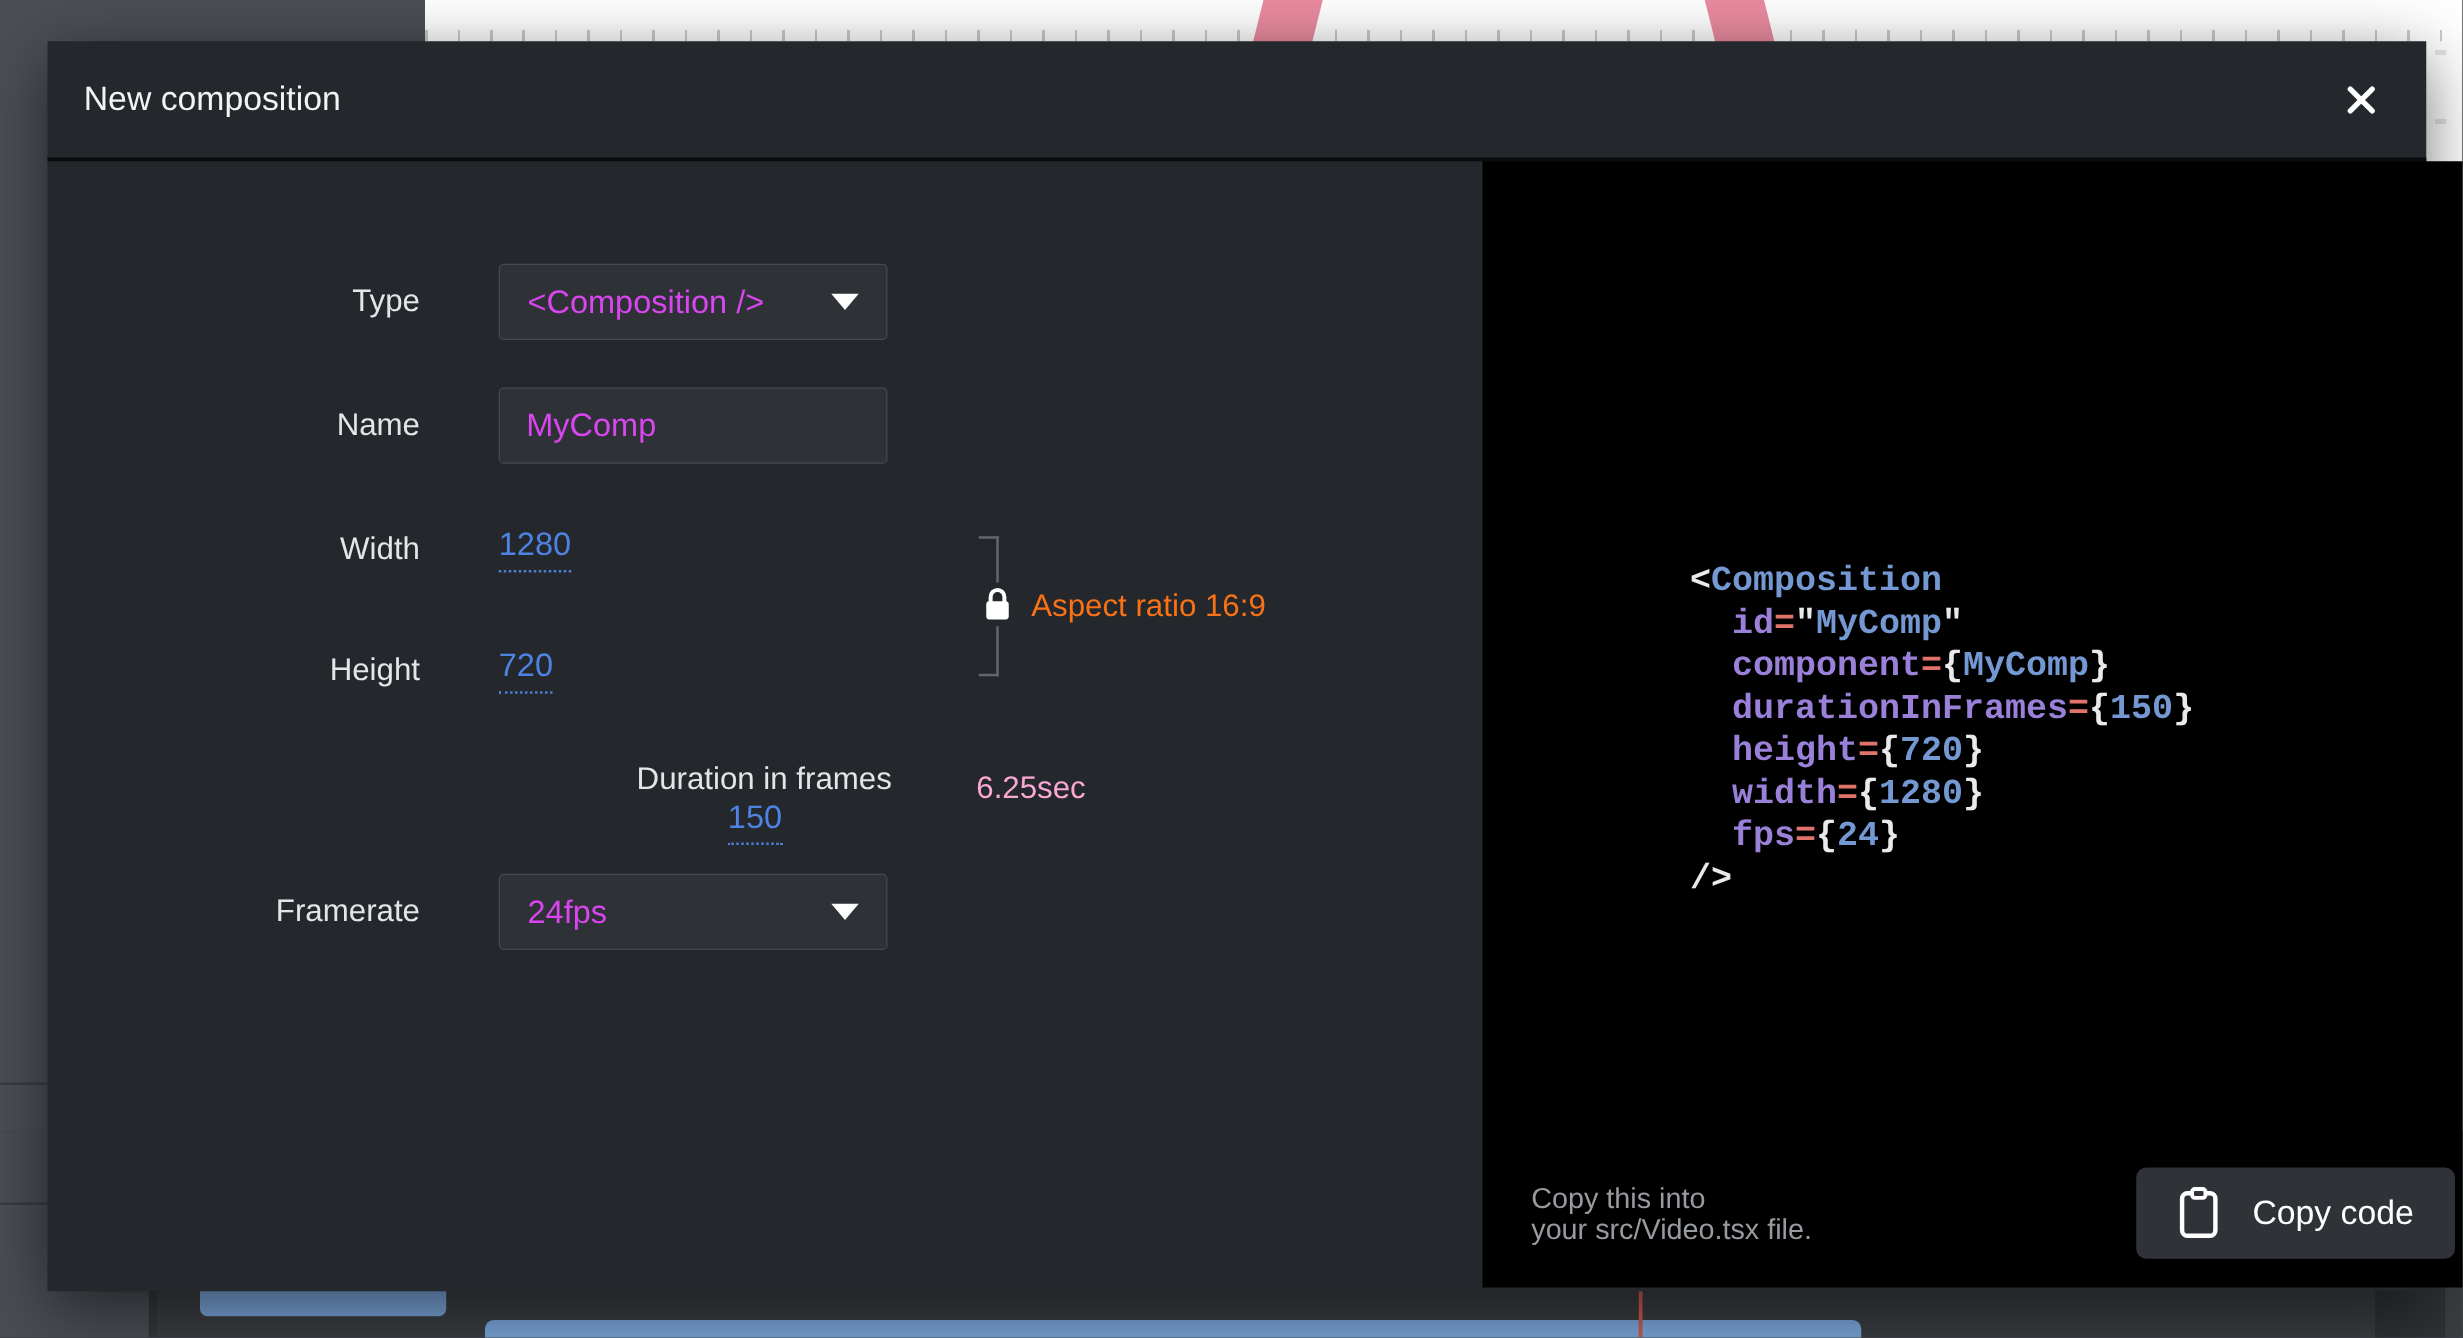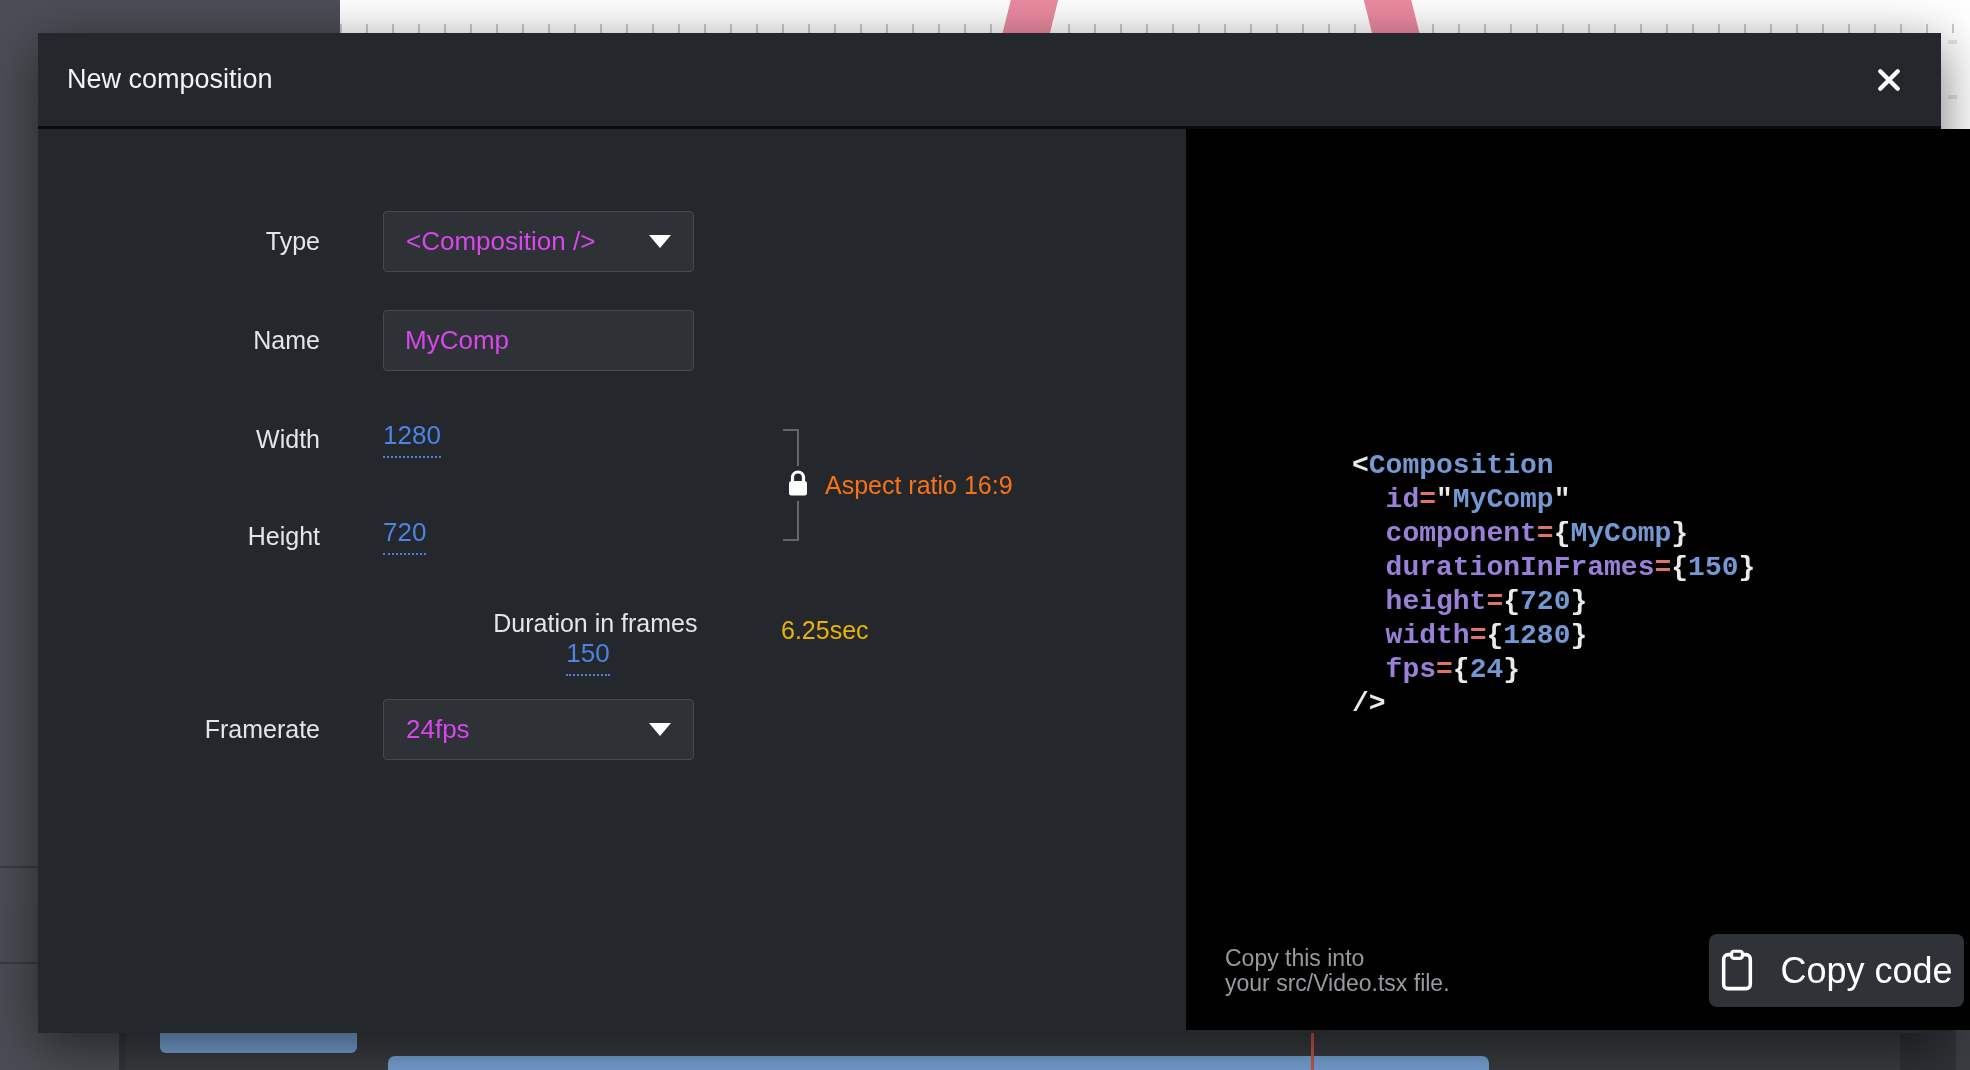--- a/index.html
+++ b/index.html
@@ -35,55 +35,55 @@
             background:#24272b; box-shadow:0 14px 50px rgba(0,0,0,.55); }
   .titlebar { position:relative; height:96px; border-bottom:3px solid #0a0b0c;
               display:flex; align-items:center; padding-left:29px; }
   .title { color:#f2f3f5; font-size:27px; }
   .close-btn { position:absolute; right:28px; top:50%; transform:translateY(-50%);
                width:48px; height:48px; display:flex; align-items:center; justify-content:center;
                cursor:pointer; background:none; border:none; }
   .dialog-body { position:relative; width:100%; height:901px; }
 
   
-  .frow { position:absolute; left:0; width:1100px; display:flex; align-items:center; }
+  .frow { position:absolute; left:16px; width:1100px; display:flex; align-items:center; }
   .flabel { width:282px; text-align:right; margin-right:63px; color:#e3e5e8; font-size:25px; }
   .control { width:311px; height:61px; background:#2e3136; border:1px solid #47494e;
              border-radius:4px; color:#d946ef; font-size:26px; display:flex; align-items:center;
              padding:0 22px; cursor:pointer; }
   .control .caret { margin-left:auto; width:0; height:0;
                     border-left:11px solid transparent; border-right:11px solid transparent;
                     border-top:13px solid #ffffff; }
   input.control { cursor:text; font-family:"Liberation Sans", sans-serif; display:block; padding:0 21px; }
   .blue-value { color:#4d83e3; font-size:26px; border-bottom:2px dotted #4d7fd4;
                 padding-bottom:5px; cursor:pointer; }
   .row-type { top:82px; }  .row-name { top:181px; }
   .row-width { top:288px; height:44px; }  .row-height { top:385px; height:44px; }
   .row-duration { top:480px; height:44px;flex-direction:column; }  .row-framerate { top:570px; }
-  .seconds { position:absolute; left:743px; top:487px; color:#eab308; font-size:25px; }
+  .seconds { position:absolute; left:743px; top:487px; color:#f9a8d4; font-size:25px; }
 
   .aspect-bracket { position:absolute; left:745px; top:300px; width:16px; height:112px;
                     border:2px solid #63676c; border-left:none; }
   .aspect-lock { position:absolute; left:744px; top:337px; background:#24272b; padding:3px 4px;
                  line-height:0; cursor:pointer; }
   .aspect-label { position:absolute; left:787px; top:342px; color:#f97316; font-size:25px; }
 
   
   .code-panel { position:absolute; left:1148px; top:0; width:803px; height:901px; background:#000; }
   .code { position:absolute; left:166px; top:320px; font-family:"Liberation Mono", monospace;
           font-weight:700; font-size:28px; line-height:34px; color:#e8eaec; }
   .code-line { white-space:pre; }
   .tok-blue { color:#7498d2; }
   .tok-attr { color:#9a80d8; }
   .tok-eq   { color:#e0736b; }
   .tok-plain{ color:#e8eaec; }
   .hint { position:absolute; left:39px; top:817px; color:#979a9e; font-size:23px; line-height:25px; }
   .copy-btn { position:absolute; left:523px; top:805px; width:255px; height:73px;
               background:#2f3338; border:none; border-radius:8px; display:flex; align-items:center;
-              justify-content:center; gap:26px; color:#fff; font-size:36px; cursor:pointer;
+              justify-content:center; gap:26px; color:#fff; font-size:27px; cursor:pointer;
               font-family:"Liberation Sans", sans-serif; }
 </style>
 </head>
 <body>
 
 <div class="stage">
 
   <div class="bg-canvas">
     <div class="bg-ruler"></div>
     <div class="logo-leg leg-left"></div>

